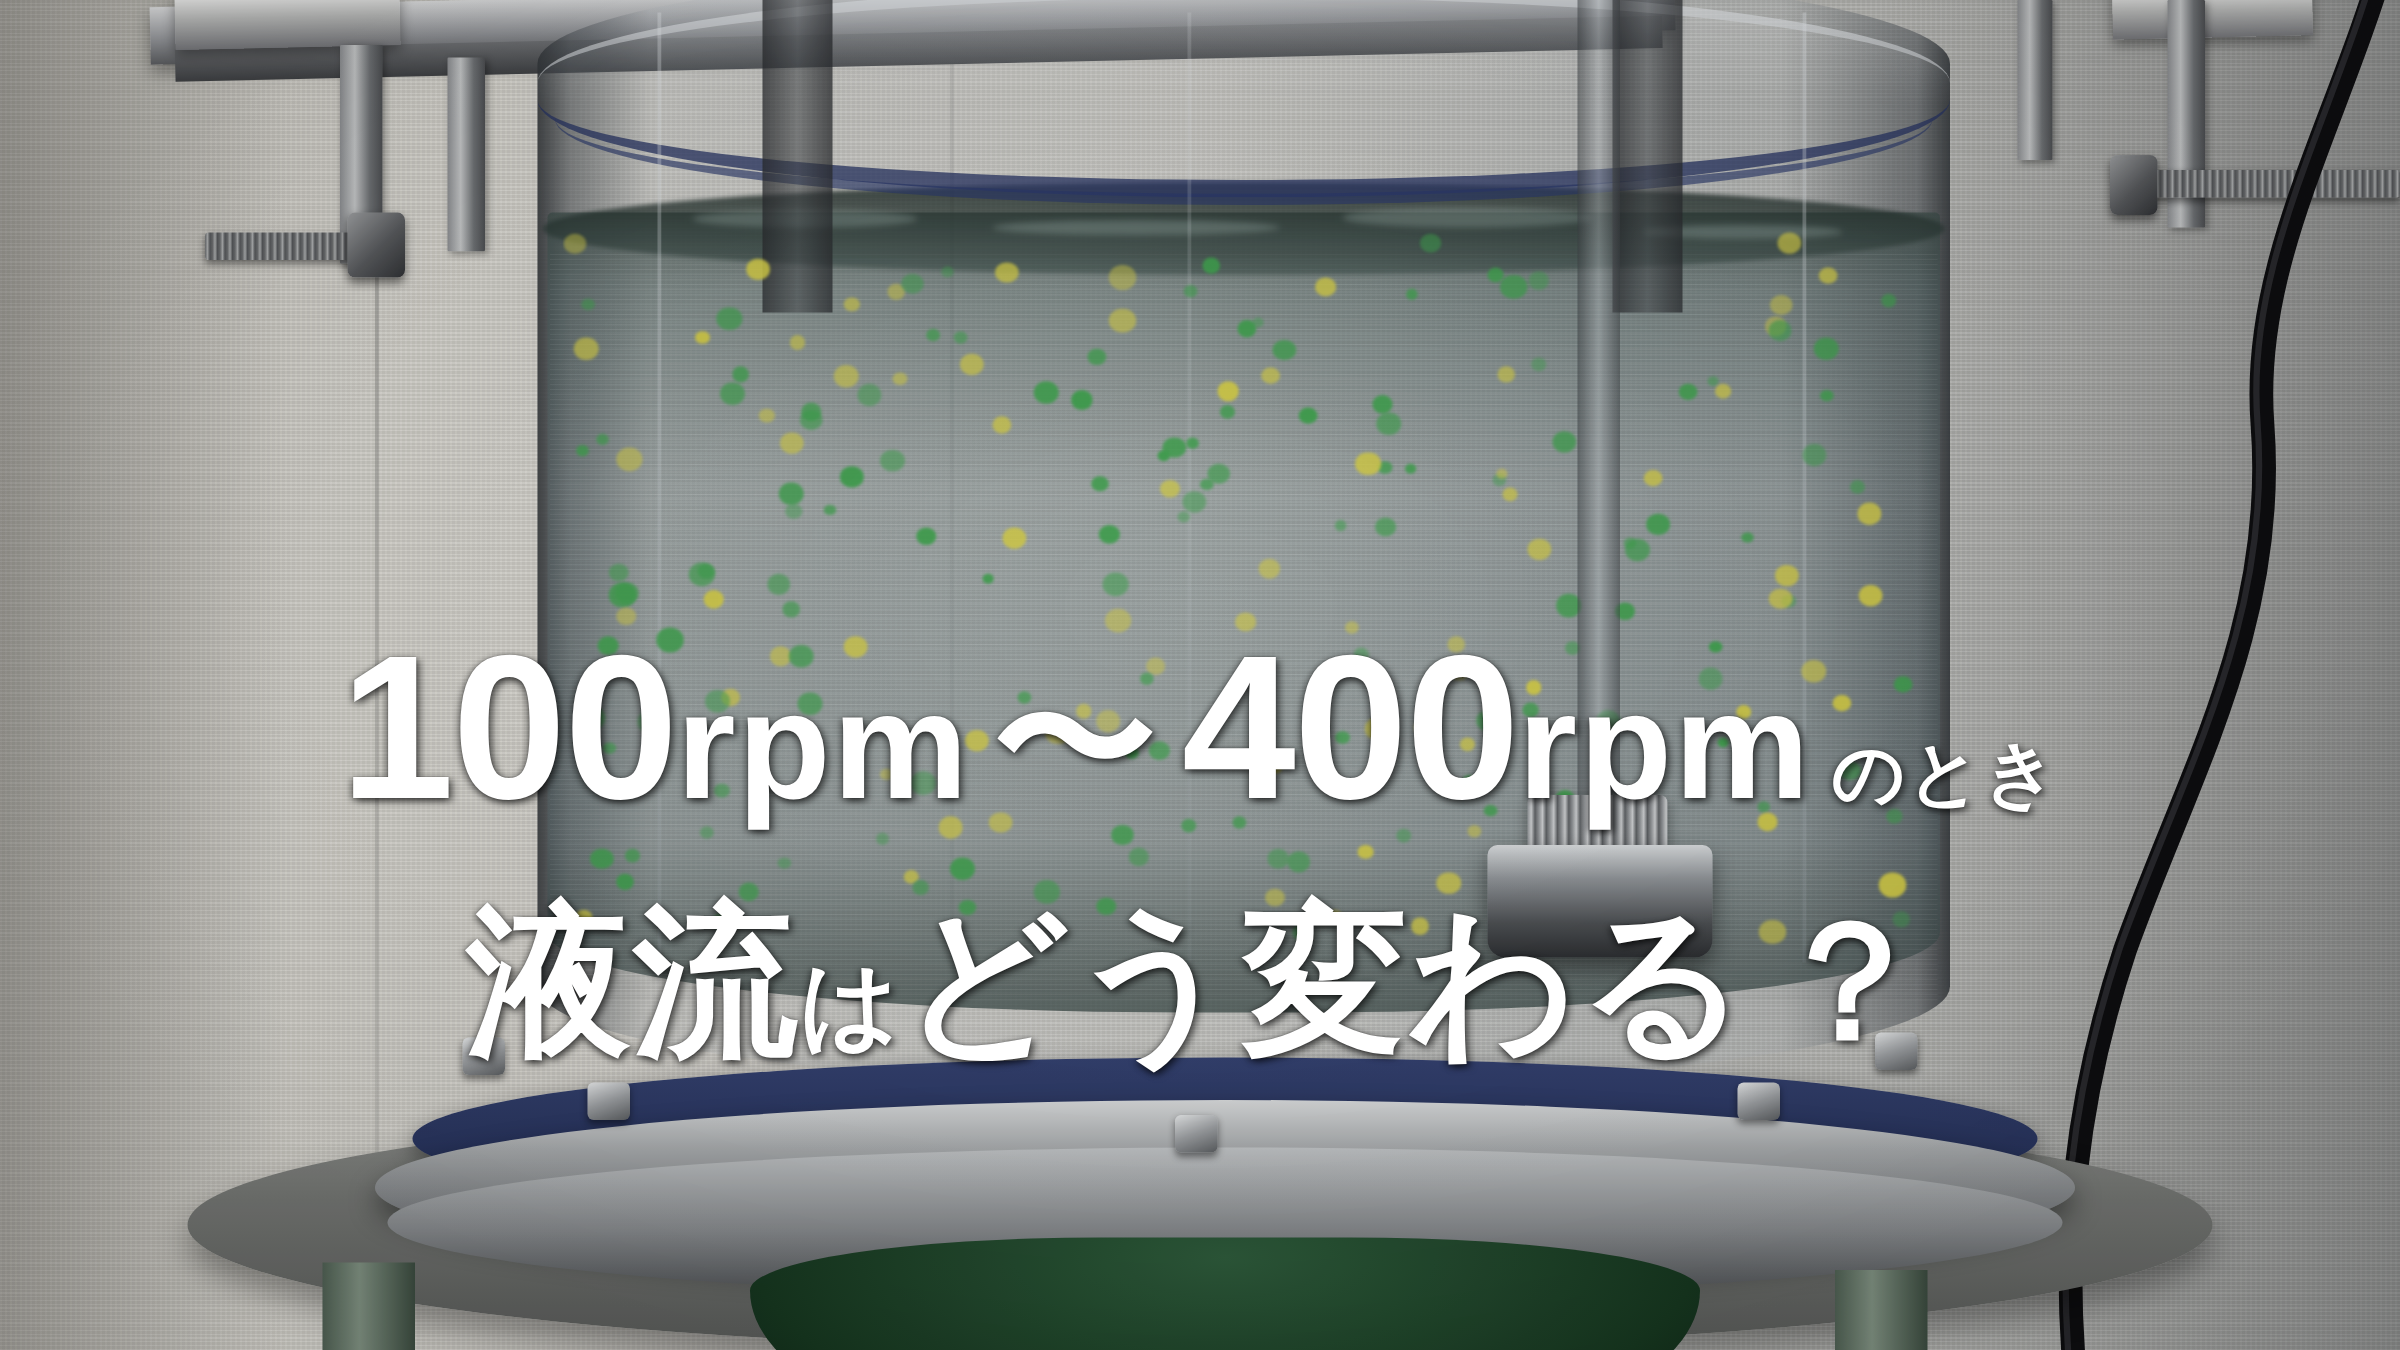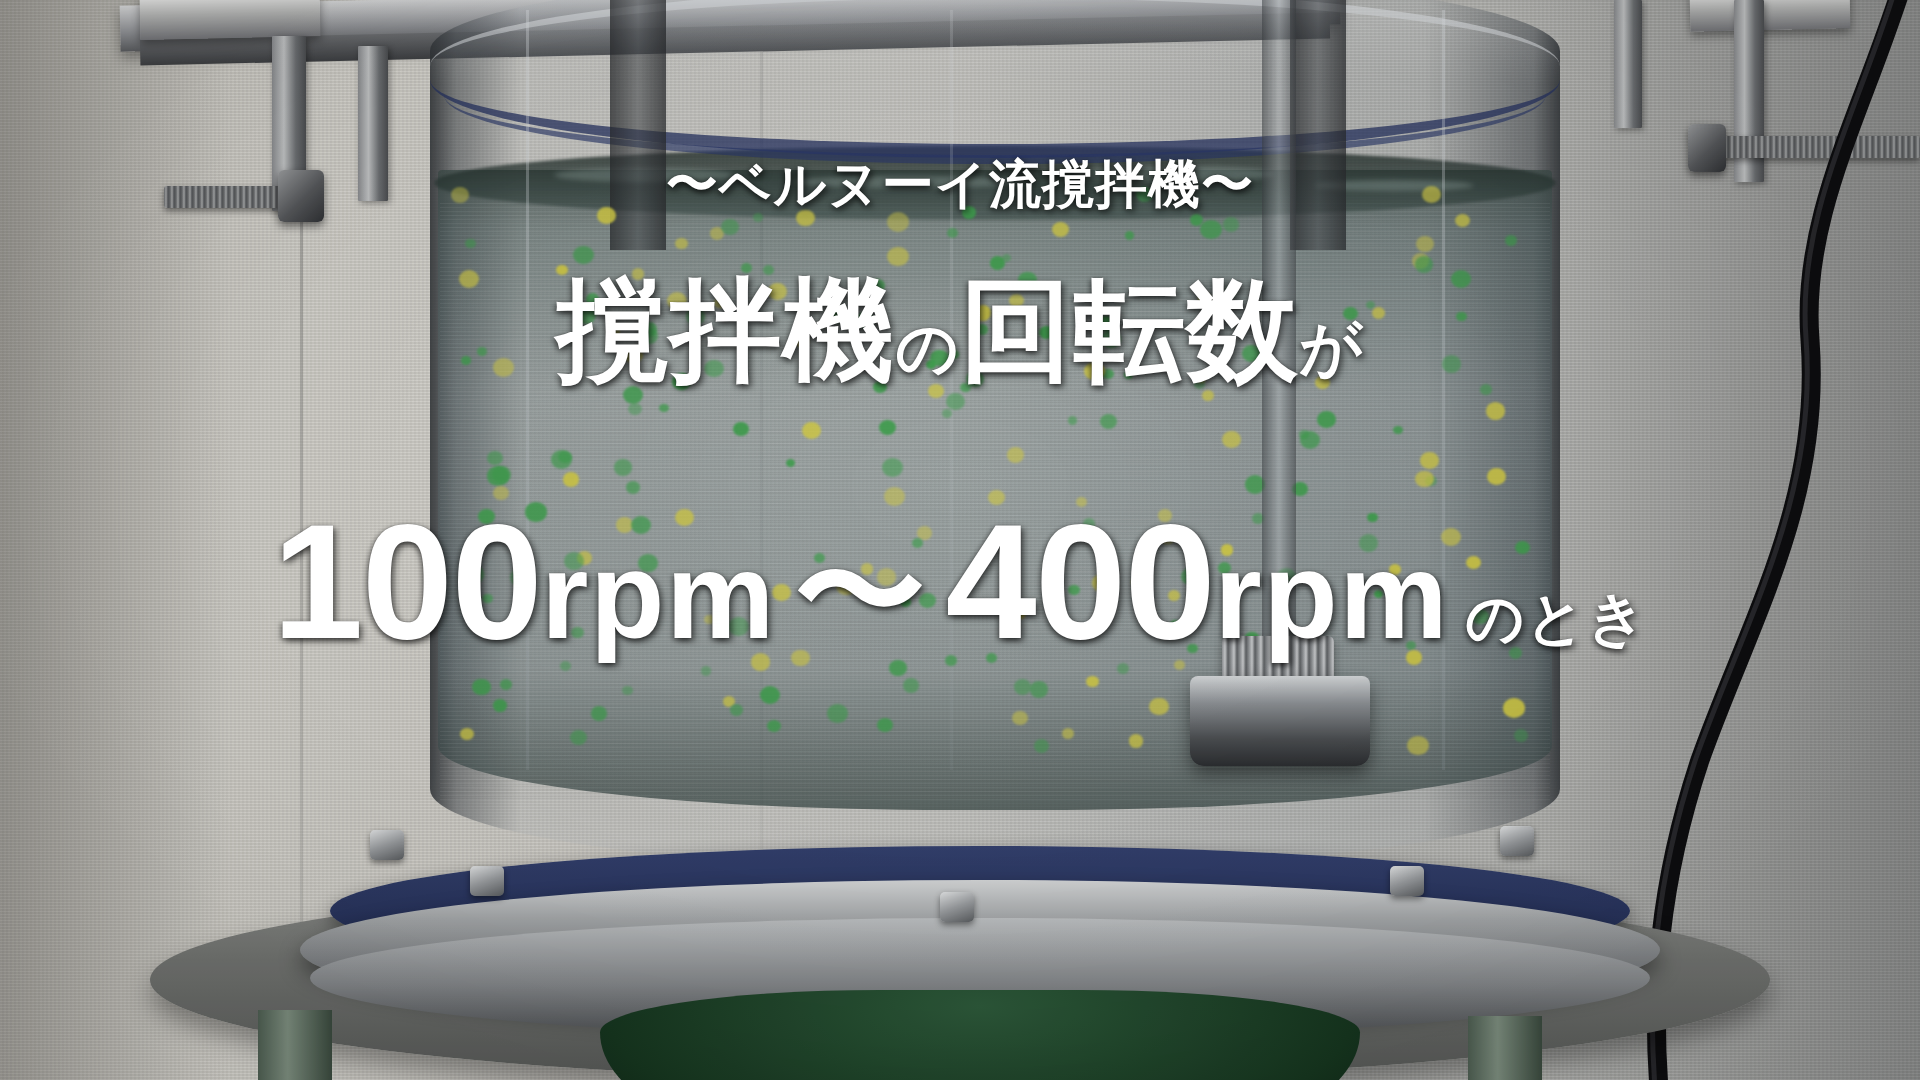--- a/index.html
+++ b/index.html
@@ -554,25 +554,24 @@
     <div class="flange-bolt" style="left:1500px;top:826px;"></div>
 
     <div class="table-leg" style="left:258px;top:1010px;height:90px;"></div>
     <div class="table-leg" style="left:1468px;top:1016px;height:80px;"></div>
 
     <div class="grade"></div>
   </div>
 
   <div class="overlay">
 
-    <div class="txt subtitle">〜ベルヌーイ流撹拌機〜</div>
-
-    <div class="txt line1">
-      <span class="big">撹拌機</span><span class="sm">の</span><span class="big">回転数</span><span class="sm">が</span>
-    </div>
+
 
     <div class="txt line2">
       <span class="num">100</span><span class="unit">rpm</span><span class="tilde">〜</span><span class="num">400</span><span class="unit">rpm</span><span class="tail">のとき</span>
     </div>
 
+    <div class="txt line3">
+      <span class="big">液流</span><span class="sm">は</span><span class="big">どう変わる</span><span class="q">？</span>
+    </div>
 
   </div>
 </div>
 
 </body></html>

